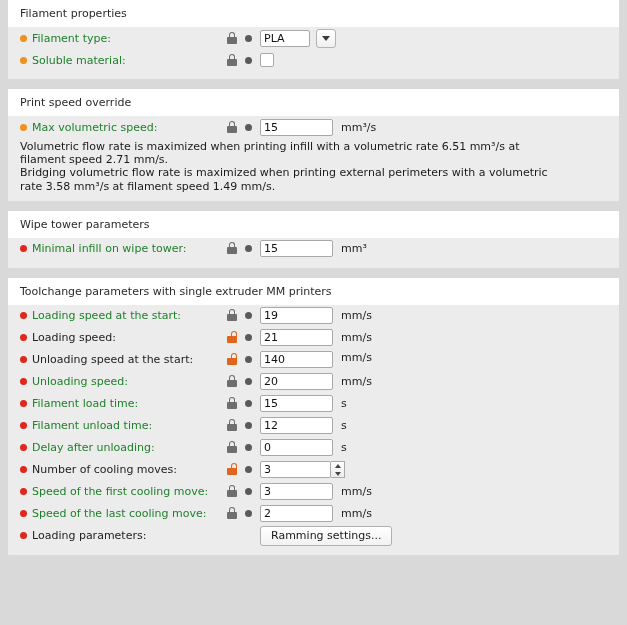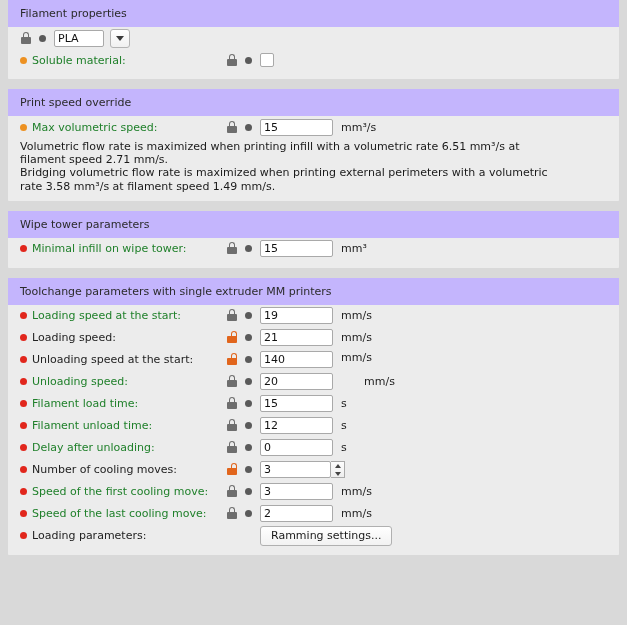--- a/index.html
+++ b/index.html
@@ -24,21 +24,21 @@
   .group {
     background: #ececec;
     margin: 0 8px 10px 8px;
     padding: 0 0 8px 0;
     border-radius: 1px;
   }
   .group-title {
     font-size: 11px;
     color: #2b2b2b;
     padding: 7px 0 7px 12px;
-    background: #c4b5fd;
+    background: #ffffff;
   }
   .row {
     display: flex;
     align-items: center;
     height: 22px;
     padding: 0 0 0 12px;
     margin-bottom: 0px;
   }
   .label {
     width: 206px;
@@ -219,20 +219,24 @@
   }
 </style>
 </head>
 <body>
 
 <div class="page">
   <div id="groups-root">
       <div class="group">
         <div class="group-title">Filament properties</div>
         <div class="row">
+          <div class="label">
+            <span class="bullet orange"></span>
+            <span class="lbl-green">Filament type:</span>
+          </div>
           <div class="icons">
             <span class="lock">
               <span class="shackle"></span>
               <span class="body"></span>
             </span>
             <span class="dot-icon"></span>
           </div>
           <div style="display: flex; align-items: center;">
             <div class="combo">
               <input class="field w-small" value="PLA" style="">
@@ -361,21 +365,21 @@
             <span class="bullet red"></span>
             <span class="lbl-green">Unloading speed:</span>
           </div>
           <div class="icons">
             <span class="lock">
               <span class="shackle"></span>
               <span class="body"></span>
             </span>
             <span class="dot-icon"></span>
           </div>
-          <div style="display: flex; align-items: center; gap: 23px;">
+          <div style="display: flex; align-items: center;">
             <input class="field w-med" value="20" style="">
             <span class="units">mm/s</span>
           </div>
         </div>
         <div class="row">
           <div class="label">
             <span class="bullet red"></span>
             <span class="lbl-green">Filament load time:</span>
           </div>
           <div class="icons">

